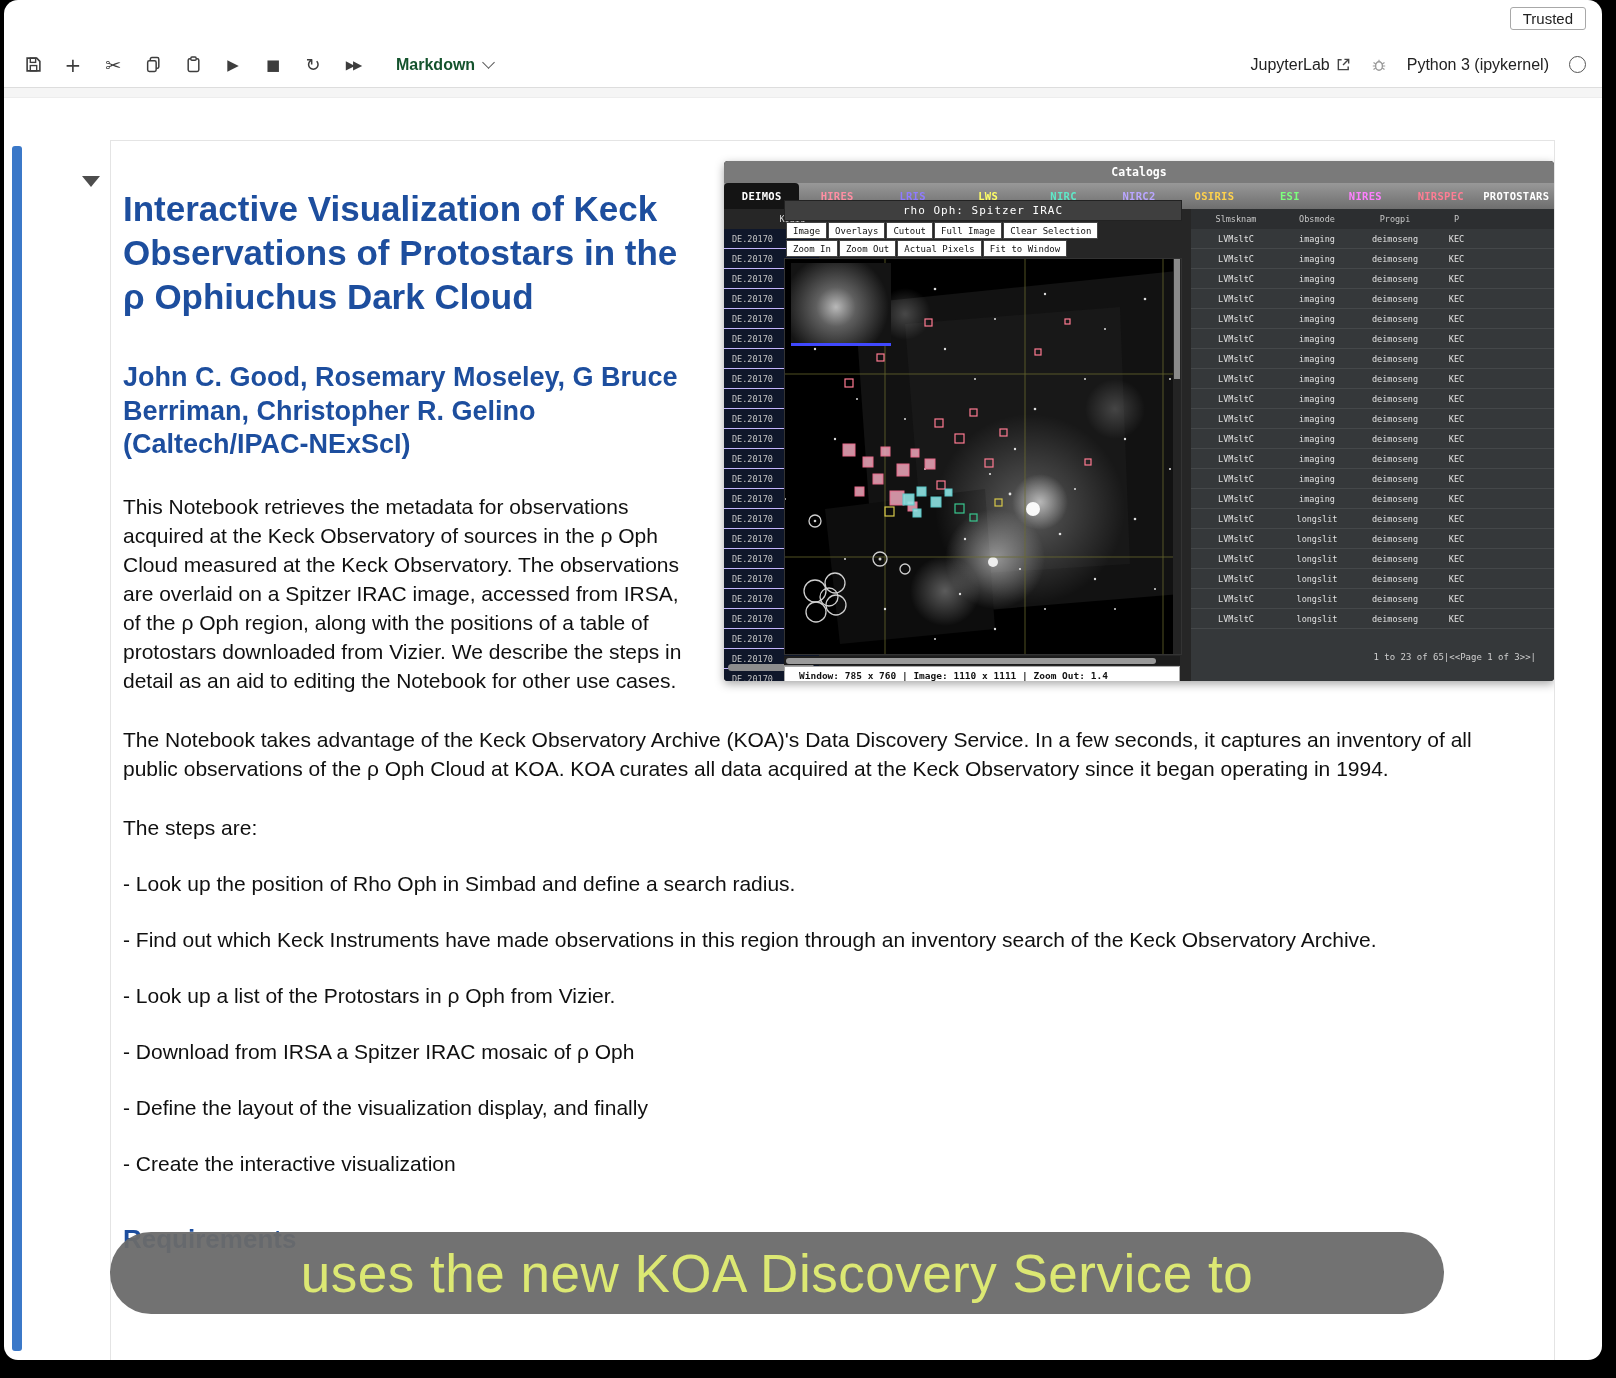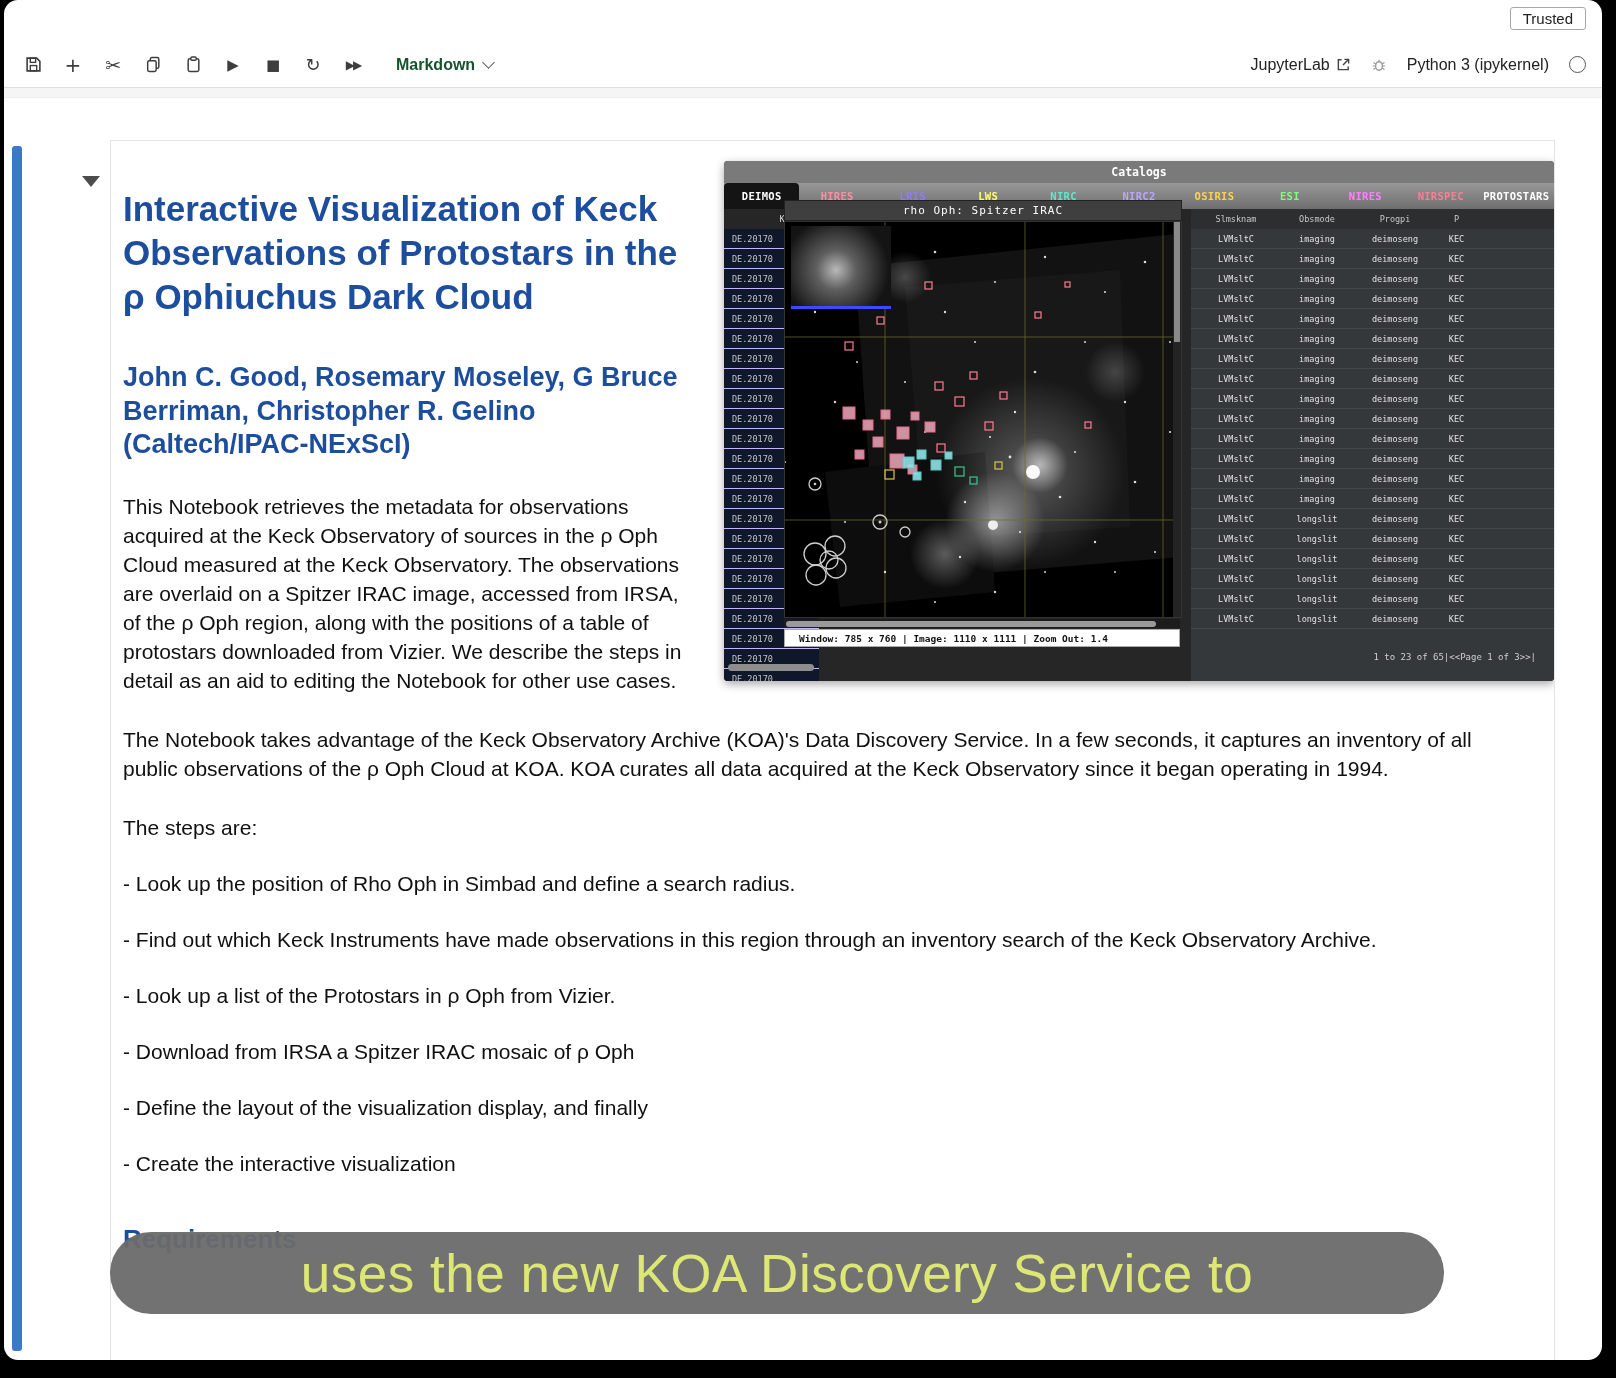--- a/index.html
+++ b/index.html
@@ -370,20 +370,37 @@
             <span>Page 1 of 3</span>
             <span>&gt;</span>
             <span>&gt;|</span>
           </div>
         </div>
 
         <div class="viewer">
           <div class="vtitle">
             <span>rho Oph: Spitzer IRAC</span>
           </div>
+          <div class="vbtns">
+            <div class="vbtnrow">
+
+            <span class="vbtn">Image</span>
+                <span class="vbtn">Overlays</span>
+                <span class="vbtn">Cutout</span>
+                <span class="vbtn">Full Image</span>
+                <span class="vbtn">Clear Selection</span>
+              </div>
+            <div class="vbtnrow">
+
+            <span class="vbtn">Zoom In</span>
+                <span class="vbtn">Zoom Out</span>
+                <span class="vbtn">Actual Pixels</span>
+                <span class="vbtn">Fit to Window</span>
+              </div>
+          </div>
           <div class="canvas">
             <svg width="396" height="395" viewBox="0 0 396 395">
               <defs>
                 <radialGradient id="g1">
                     <stop offset="0" stop-color="#ffffff" stop-opacity=".65"></stop>
                     <stop offset="1" stop-color="#ffffff" stop-opacity="0"></stop>
                   </radialGradient>
               </defs>
               <rect width="396" height="395" fill="#000"></rect>
               <polygon points="70,45 392,12 396,335 92,360" fill="#121212"></polygon>

